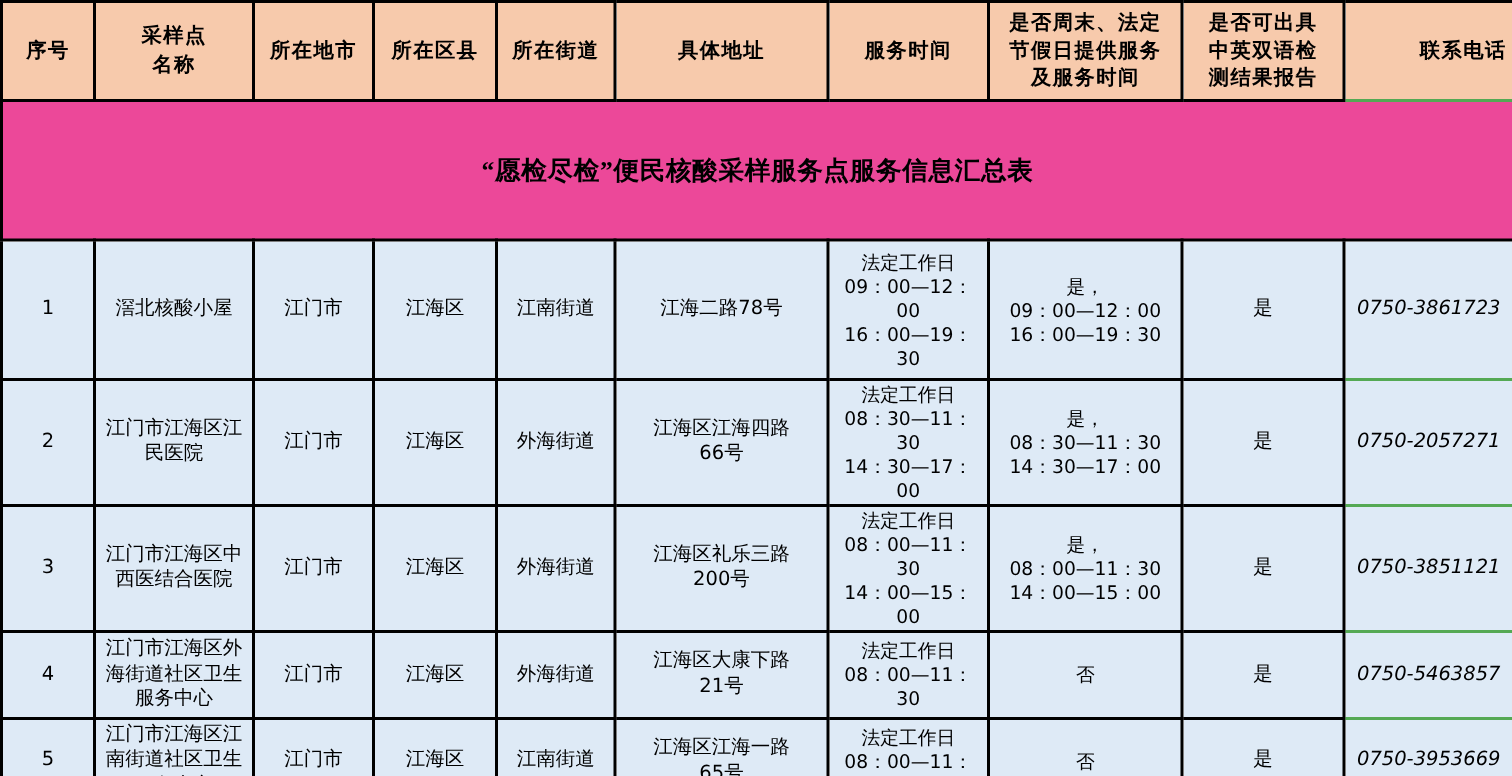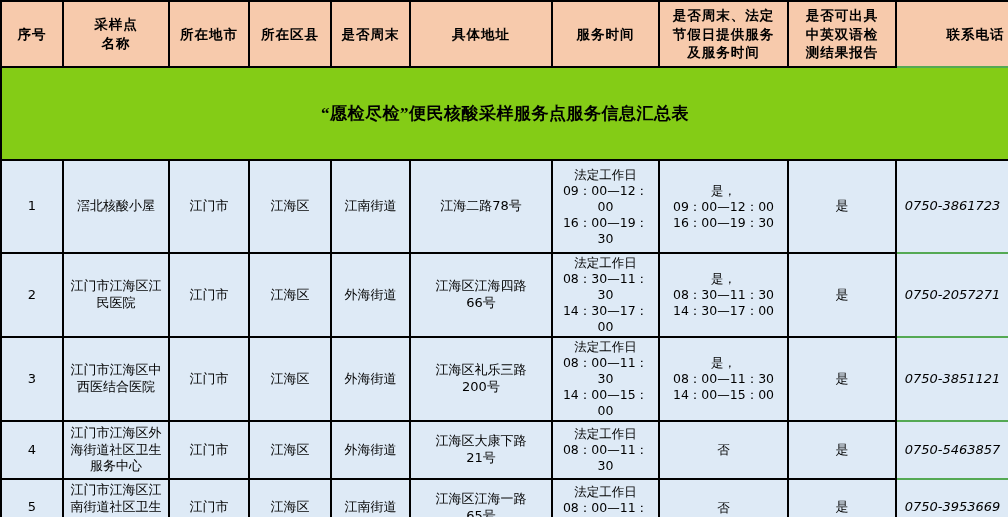--- a/index.html
+++ b/index.html
@@ -14,21 +14,21 @@
   th, td {
     border: 2px solid #000000;
     text-align: center;
     vertical-align: middle;
     padding: 1px 2px;
     white-space: pre-line;
     overflow: hidden;
     box-sizing: border-box;
   }
   tr.title-row td {
-    background: #84cc16;
+    background: #ec4899;
     font-family: "Liberation Serif", "DejaVu Serif", serif;
     font-weight: bold;
     font-size: 17px;
     height: 18px;
     line-height: 1.05;
     letter-spacing: 0.5px;
   }
   thead th {
     background: #F7CAAC;
     font-weight: bold;
@@ -80,21 +80,21 @@
     <td colspan="10">“愿检尽检”便民核酸采样服务点服务信息汇总表</td>
   </tr>
   </tbody>
   <thead>
     <tr>
       <th>序号</th>
       <th>采样点
 名称</th>
       <th>所在地市</th>
       <th>所在区县</th>
-      <th>是否周末</th>
+      <th>所在街道</th>
       <th>具体地址</th>
       <th>服务时间</th>
       <th>是否周末、法定
 节假日提供服务
 及服务时间</th>
       <th>是否可出具
 中英双语检
 测结果报告</th>
       <th class="phone-col">联系电话</th>
     </tr>

